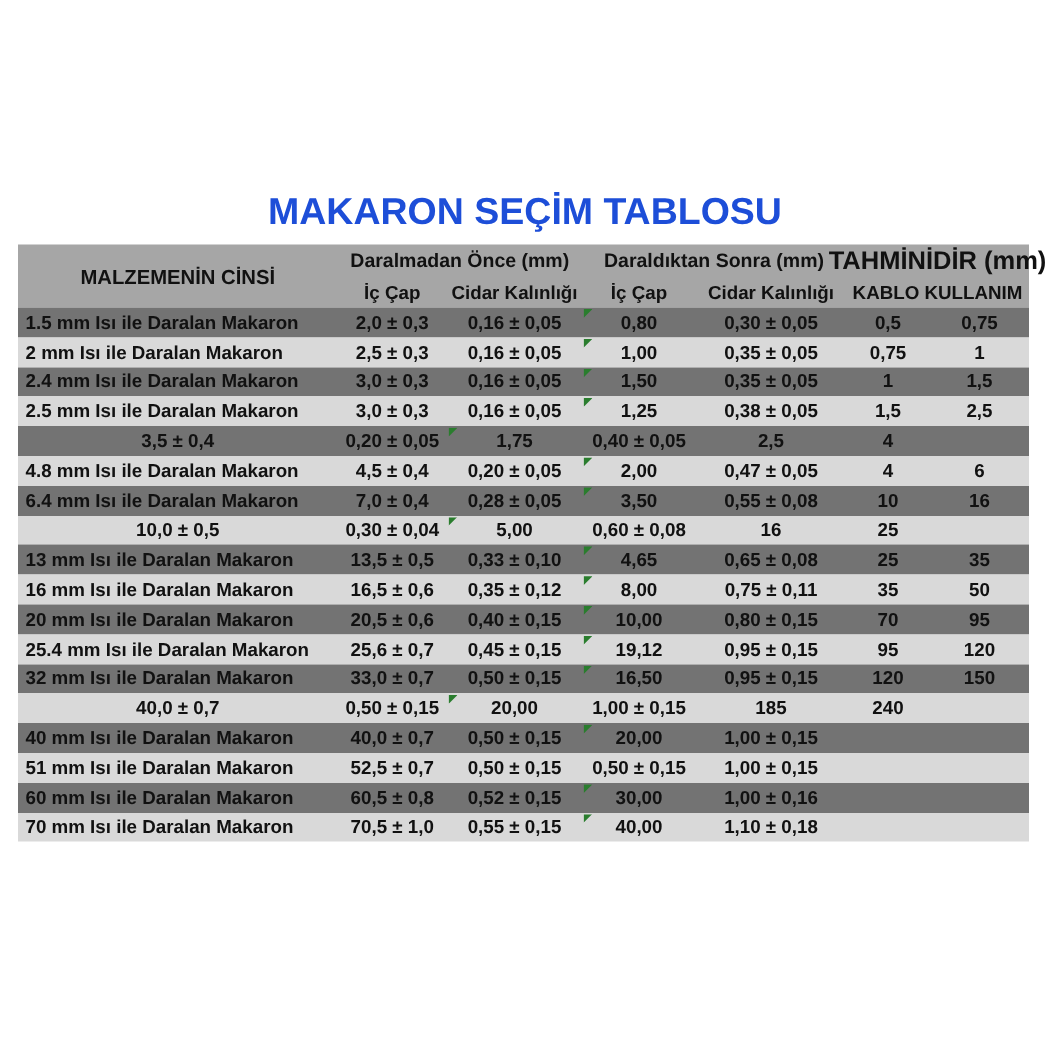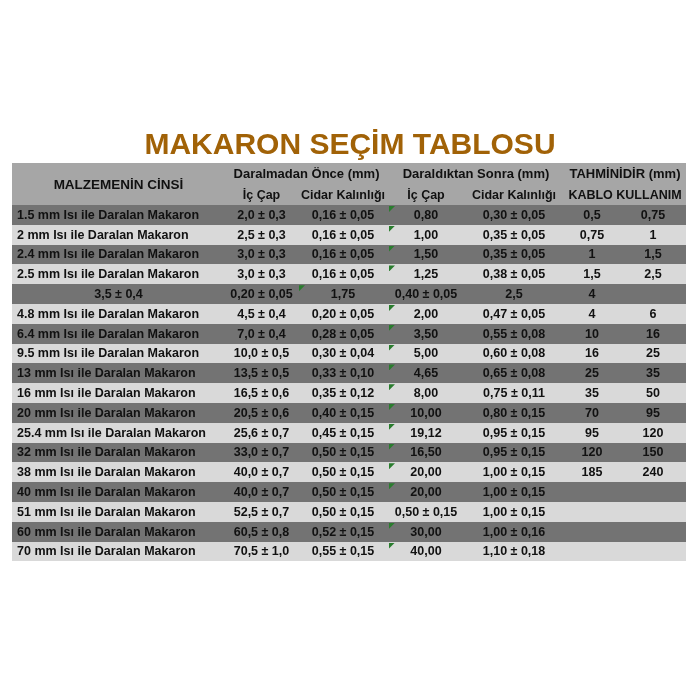--- a/index.html
+++ b/index.html
@@ -10,24 +10,24 @@
     overflow: hidden;
     font-family: "Liberation Sans", sans-serif;
     color: #000;
     -webkit-font-smoothing: antialiased;
   }
   .page-title {
     position: absolute;
     top: 127px; left: 0;
     width: 700px;
     text-align: center;
-    font-size: 30px;
+    font-size: 25px;
     font-weight: 700;
     letter-spacing: 0px;
-    color: #a16207;
+    color: #1d4ed8;
   }
   .mtable {
     position: absolute;
     left: 12px; top: 163px;
     width: 674px;
     text-align: right;
   }
   .thead {
     display: grid;
     grid-template-columns: 213px 73px 90px 76px 100px 56px 66px;
@@ -39,21 +39,21 @@
     align-items: center;
     justify-content: center;
     font-weight: 700;
     font-size: 12.5px;
     white-space: nowrap;
     color: #111;
   }
   .h-material { grid-column: 1; grid-row: 1 / 3; font-size: 13.5px; }
   .g-before   { grid-column: 2 / 4; grid-row: 1; font-size: 13px; }
   .g-after    { grid-column: 4 / 6; grid-row: 1; font-size: 13px; }
-  .g-est      { grid-column: 6 / 8; grid-row: 1; font-size: 13px; }
+  .g-est      { grid-column: 6 / 8; grid-row: 1; font-size: 17px; }
   .s-ic1      { grid-column: 2; grid-row: 2; }
   .s-cd1      { grid-column: 3; grid-row: 2; }
   .s-ic2      { grid-column: 4; grid-row: 2; }
   .s-cd2      { grid-column: 5; grid-row: 2; }
   .s-cable    { grid-column: 6 / 8; grid-row: 2; }
   .tbody { display: block; }
   .trow {
     display: grid;
     grid-template-columns: 213px 73px 90px 76px 100px 56px 66px;
     height: 19.8px;
@@ -157,21 +157,20 @@
       <div class="trow">
         <div class="cell c1">6.4 mm Isı ile Daralan Makaron</div>
         <div class="cell">7,0 ± 0,4</div>
         <div class="cell">0,28 ± 0,05</div>
         <div class="cell marker">3,50</div>
         <div class="cell">0,55 ± 0,08</div>
         <div class="cell">10</div>
         <div class="cell">16</div>
       </div>
       <div class="trow stripe">
-        <div class="cell c1">9.5 mm Isı ile Daralan Makaron</div>
         <div class="cell">10,0 ± 0,5</div>
         <div class="cell">0,30 ± 0,04</div>
         <div class="cell marker">5,00</div>
         <div class="cell">0,60 ± 0,08</div>
         <div class="cell">16</div>
         <div class="cell">25</div>
       </div>
       <div class="trow">
         <div class="cell c1">13 mm Isı ile Daralan Makaron</div>
         <div class="cell">13,5 ± 0,5</div>
@@ -211,21 +210,20 @@
       <div class="trow">
         <div class="cell c1">32 mm Isı ile Daralan Makaron</div>
         <div class="cell">33,0 ± 0,7</div>
         <div class="cell">0,50 ± 0,15</div>
         <div class="cell marker">16,50</div>
         <div class="cell">0,95 ± 0,15</div>
         <div class="cell">120</div>
         <div class="cell">150</div>
       </div>
       <div class="trow stripe">
-        <div class="cell c1">38 mm Isı ile Daralan Makaron</div>
         <div class="cell">40,0 ± 0,7</div>
         <div class="cell">0,50 ± 0,15</div>
         <div class="cell marker">20,00</div>
         <div class="cell">1,00 ± 0,15</div>
         <div class="cell">185</div>
         <div class="cell">240</div>
       </div>
       <div class="trow">
         <div class="cell c1">40 mm Isı ile Daralan Makaron</div>
         <div class="cell">40,0 ± 0,7</div>

